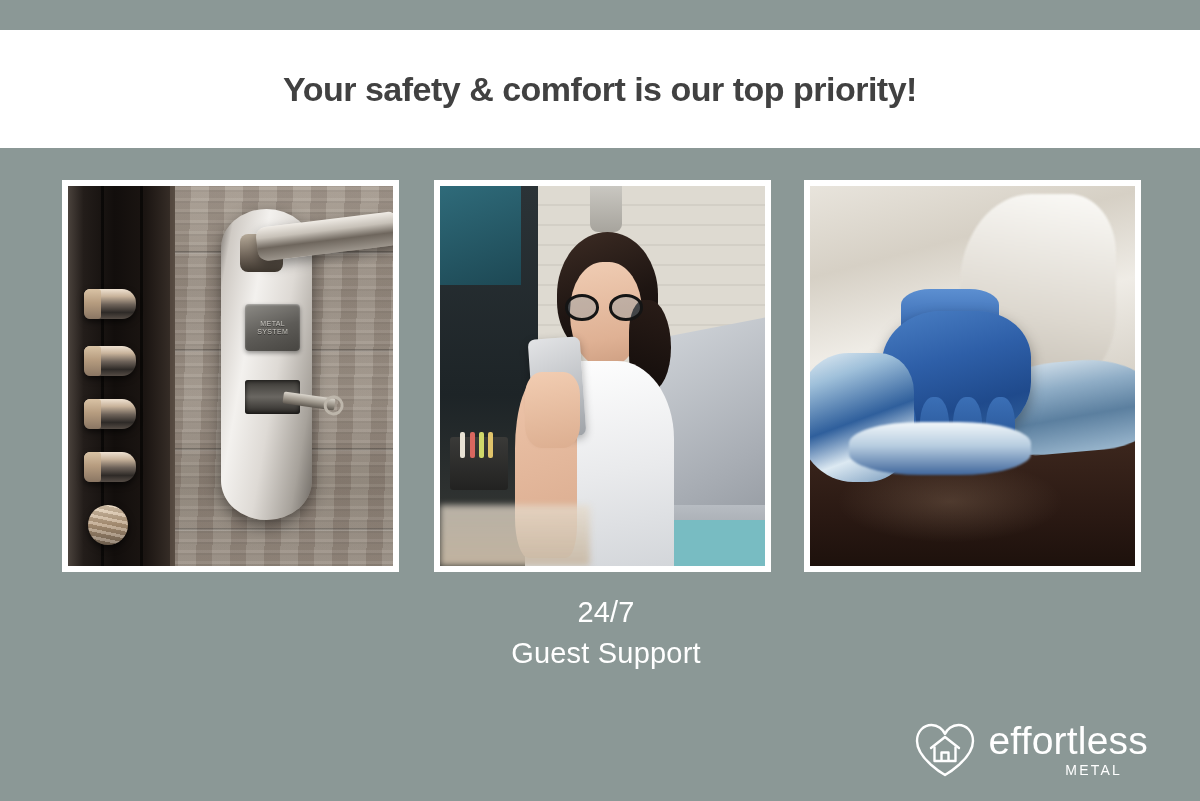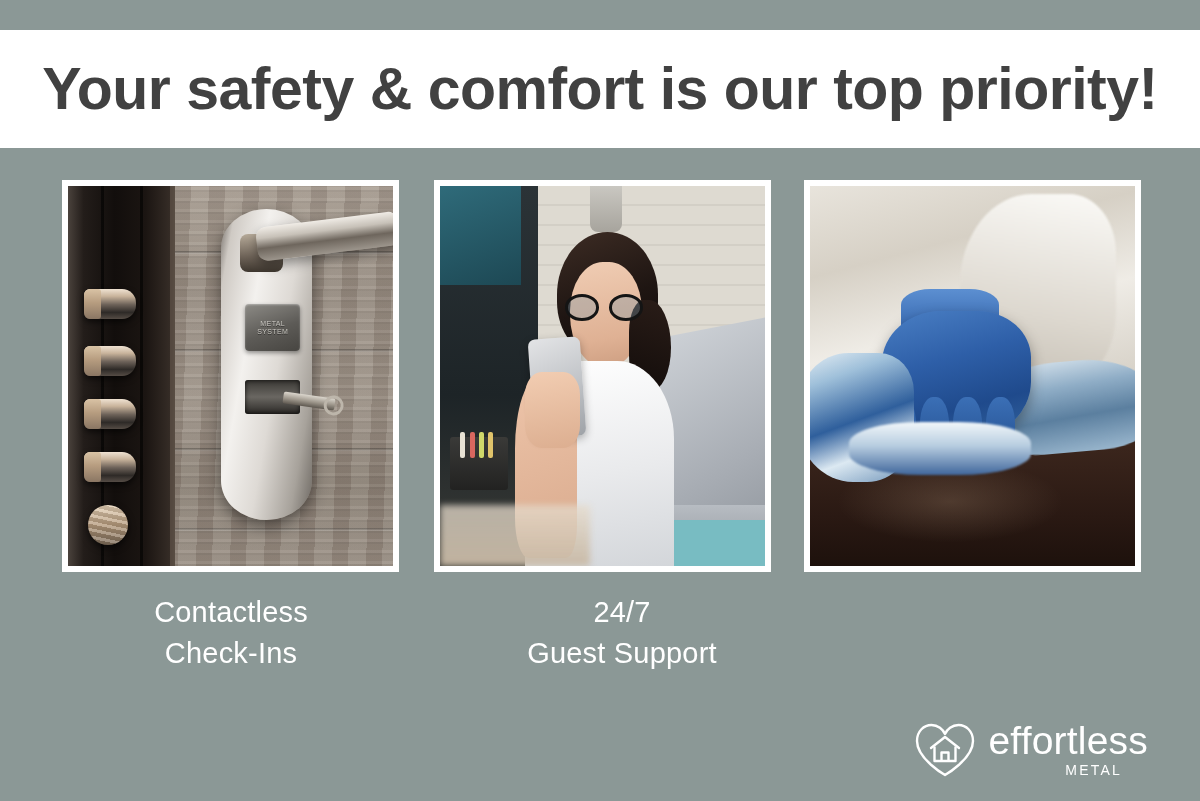--- a/index.html
+++ b/index.html
@@ -34,21 +34,21 @@
     width: 1200px;
     height: 118px;
     background: #ffffff;
     display: flex;
     align-items: center;
     justify-content: center;
   }
 
   .headline {
     font-family: "Liberation Sans", sans-serif;
-    font-size: 59px;
+    font-size: 34px;
     font-weight: bold;
     letter-spacing: -0.5px;
     color: #414141;
     white-space: nowrap;
     line-height: 1;
   }
 
   
   .cards {
     position: absolute;
@@ -354,21 +354,21 @@
     text-align: center;
     color: #ffffff;
     font-family: "Liberation Sans", sans-serif;
     font-size: 29px;
     font-weight: 500;
     line-height: 41px;
     letter-spacing: .2px;
     white-space: pre-line;
   }
   .cap-1 { left: 41px; }
-  .cap-2 { left: 432px; text-align: center; }
+  .cap-2 { left: 416px; text-align: center; }
   .cap-3 { left: 783px; }
 
   
   .logo {
     position: absolute;
     right: 52px;
     bottom: 22px;
     display: flex;
     align-items: center;
     gap: 11px;
@@ -487,22 +487,20 @@
           <span class="c-finger" style="left:70%"></span>
         </div>
         <div class="c-cloth-left"></div>
         <div class="c-cloth-front"></div>
       </div>
     </div>
 
   </div>
 
   <div class="captions">
-    <div class="caption cap-1">Contactless
-Check-Ins</div>
     <div class="caption cap-2">24/7
 Guest Support</div>
   </div>
 
   <div class="logo">
     <svg class="logo-mark" viewBox="0 0 64 58">
       <path d="M32 54 C32 54 4 38 4 20 C4 10 11 4 18.5 4 C25 4 30 8.5 32 13 C34 8.5 39 4 45.5 4 C53 4 60 10 60 20 C60 38 32 54 32 54 Z" fill="none" stroke="#ffffff" stroke-width="2.4" stroke-linejoin="round"></path>
       <path d="M18 27 L32 16 L46 27" fill="none" stroke="#ffffff" stroke-width="2.4" stroke-linecap="round" stroke-linejoin="round"></path>
       <path d="M21.5 25.5 V40 H42.5 V25.5" fill="none" stroke="#ffffff" stroke-width="2.4" stroke-linejoin="round"></path>
       <path d="M28.5 40 V31.5 H35.5 V40" fill="none" stroke="#ffffff" stroke-width="2.4" stroke-linejoin="round"></path>

